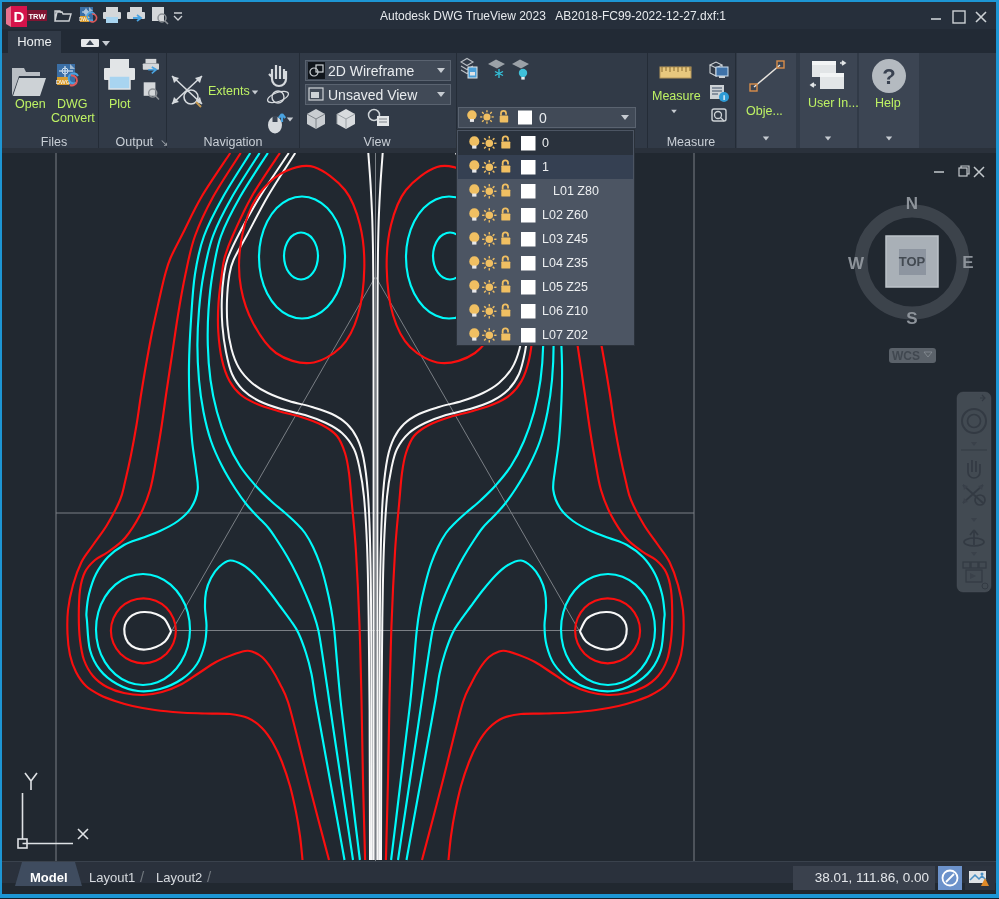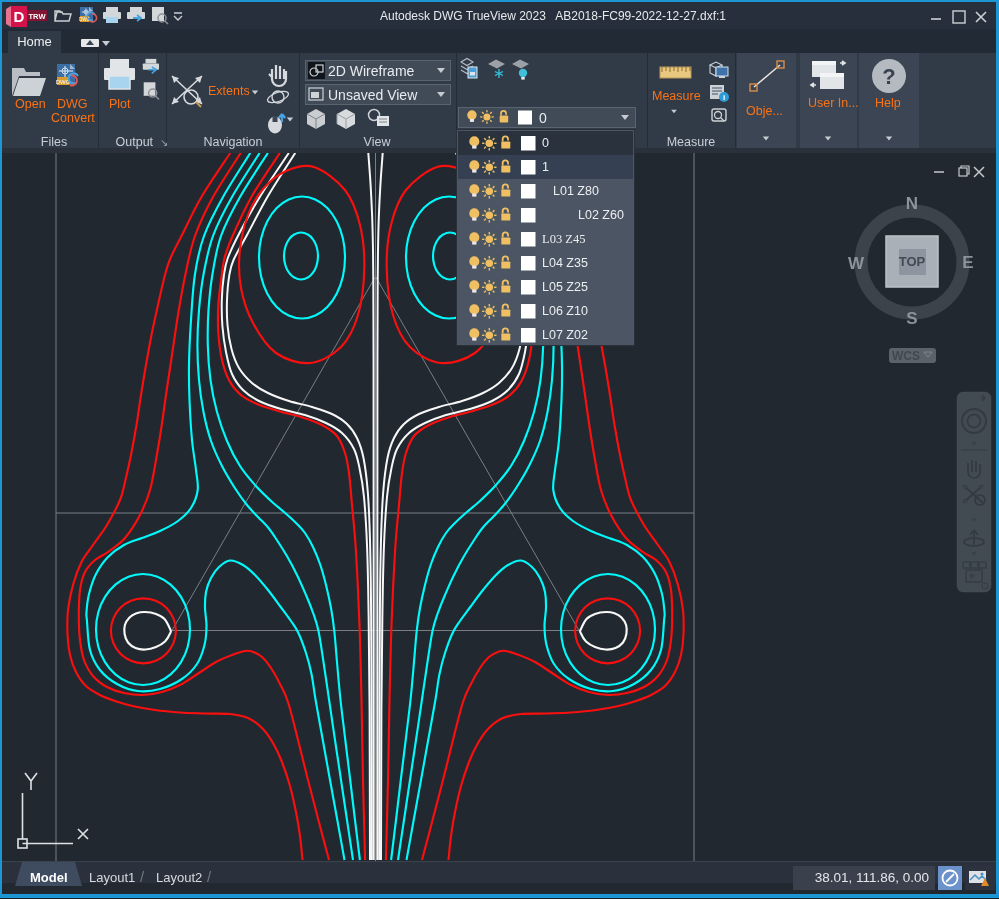--- a/index.html
+++ b/index.html
@@ -11,21 +11,21 @@
 #b-right{position:absolute;right:0;top:0;width:3px;height:899px;background:#1d96d4;z-index:90}
 #b-bot{position:absolute;left:0;top:894px;width:999px;height:3.5px;background:#1d96d4;z-index:90}
 #b-bot2{position:absolute;left:0;top:897.5px;width:999px;height:1.5px;background:#13202c;z-index:90}
 
 #titlebar{position:absolute;left:2px;top:2px;width:994px;height:27px;background:#262f3b;z-index:60}
 #tabrow{position:absolute;left:2px;top:29px;width:994px;height:24px;background:#222a35;z-index:60}
 #ribbon{position:absolute;left:2px;top:53px;width:994px;height:95px;background:#313a47;z-index:60}
 #ribstrip{position:absolute;left:2px;top:148px;width:994px;height:5px;background:#2a313b;z-index:60}
 .sep{position:absolute;top:0;width:1px;height:95px;background:#242c37}
 .plabel{position:absolute;top:82px;width:120px;text-align:center;font-size:12.5px;color:#c9cfd6}
-.ptext{font-size:12.5px;color:#f97316}
+.ptext{font-size:12.5px;color:#bef264}
 .ddbox{position:absolute;height:21px;background:#414a57;border:1px solid #5a6370;color:#e8ebee;
  font-size:14px;display:flex;align-items:center}
 .caret{width:0;height:0;border-left:4px solid transparent;border-right:4px solid transparent;
  border-top:5px solid #c6cbd1}
 
 #ddlist{position:absolute;left:456px;top:129px;width:179px;height:217px;background:#4c5563;
  border:1px solid #2a313a;z-index:70}
 .ddrow{position:absolute;left:1px;width:175px;height:24px;display:flex;align-items:center;
  color:#eceef0;font-size:12.5px}
 
@@ -462,23 +462,23 @@
             <line x1="3.2" y1="3.2" x2="1.3" y2="1.3" stroke="#f0bf62" stroke-width="1.6"></line>
             <line x1="7.0" y1="1.6" x2="7.0" y2="-1.0" stroke="#f0bf62" stroke-width="1.6"></line>
             <line x1="10.8" y1="3.2" x2="12.7" y2="1.3" stroke="#f0bf62" stroke-width="1.6"></line>
           </g>
           <g transform="translate(41.5,5) scale(0.9)">
             <path d="M3.5,6 L3.5,3.5 A3,3 0 0 1 9.5,3.5 L9.5,5" fill="none" stroke="#f0bf62" stroke-width="2"></path>
             <rect x="2" y="6" width="10" height="8" rx="1" fill="#f0bf62"></rect>
           </g>
           <rect x="63" y="5" width="14.5" height="14.5" fill="#fff"></rect>
         </svg>
-        <span style="margin-left:120px">L02 Z60</span>
-      </div>
-      <div class="ddrow" style="top:97px;font-family:Liberation Serif, serif;">
+        <span style="margin-left:84px">L02 Z60</span>
+      </div>
+      <div class="ddrow" style="top:97px;">
         <svg class="abs" style="left:0;top:0" width="110" height="24">
           <g transform="translate(10,5) scale(0.9)">
             <circle cx="7" cy="6" r="5.6" fill="#f0bf62"></circle>
             <rect x="4.6" y="10.6" width="4.8" height="3.4" fill="#e8e8ea"></rect>
           </g>
           <g transform="translate(25,6) scale(0.9)">
             <circle cx="7" cy="7" r="4.2" fill="#f0bf62"></circle>
             <line x1="12.4" y1="7.0" x2="15.0" y2="7.0" stroke="#f0bf62" stroke-width="1.6"></line>
             <line x1="10.8" y1="10.8" x2="12.7" y2="12.7" stroke="#f0bf62" stroke-width="1.6"></line>
             <line x1="7.0" y1="12.4" x2="7.0" y2="15.0" stroke="#f0bf62" stroke-width="1.6"></line>

